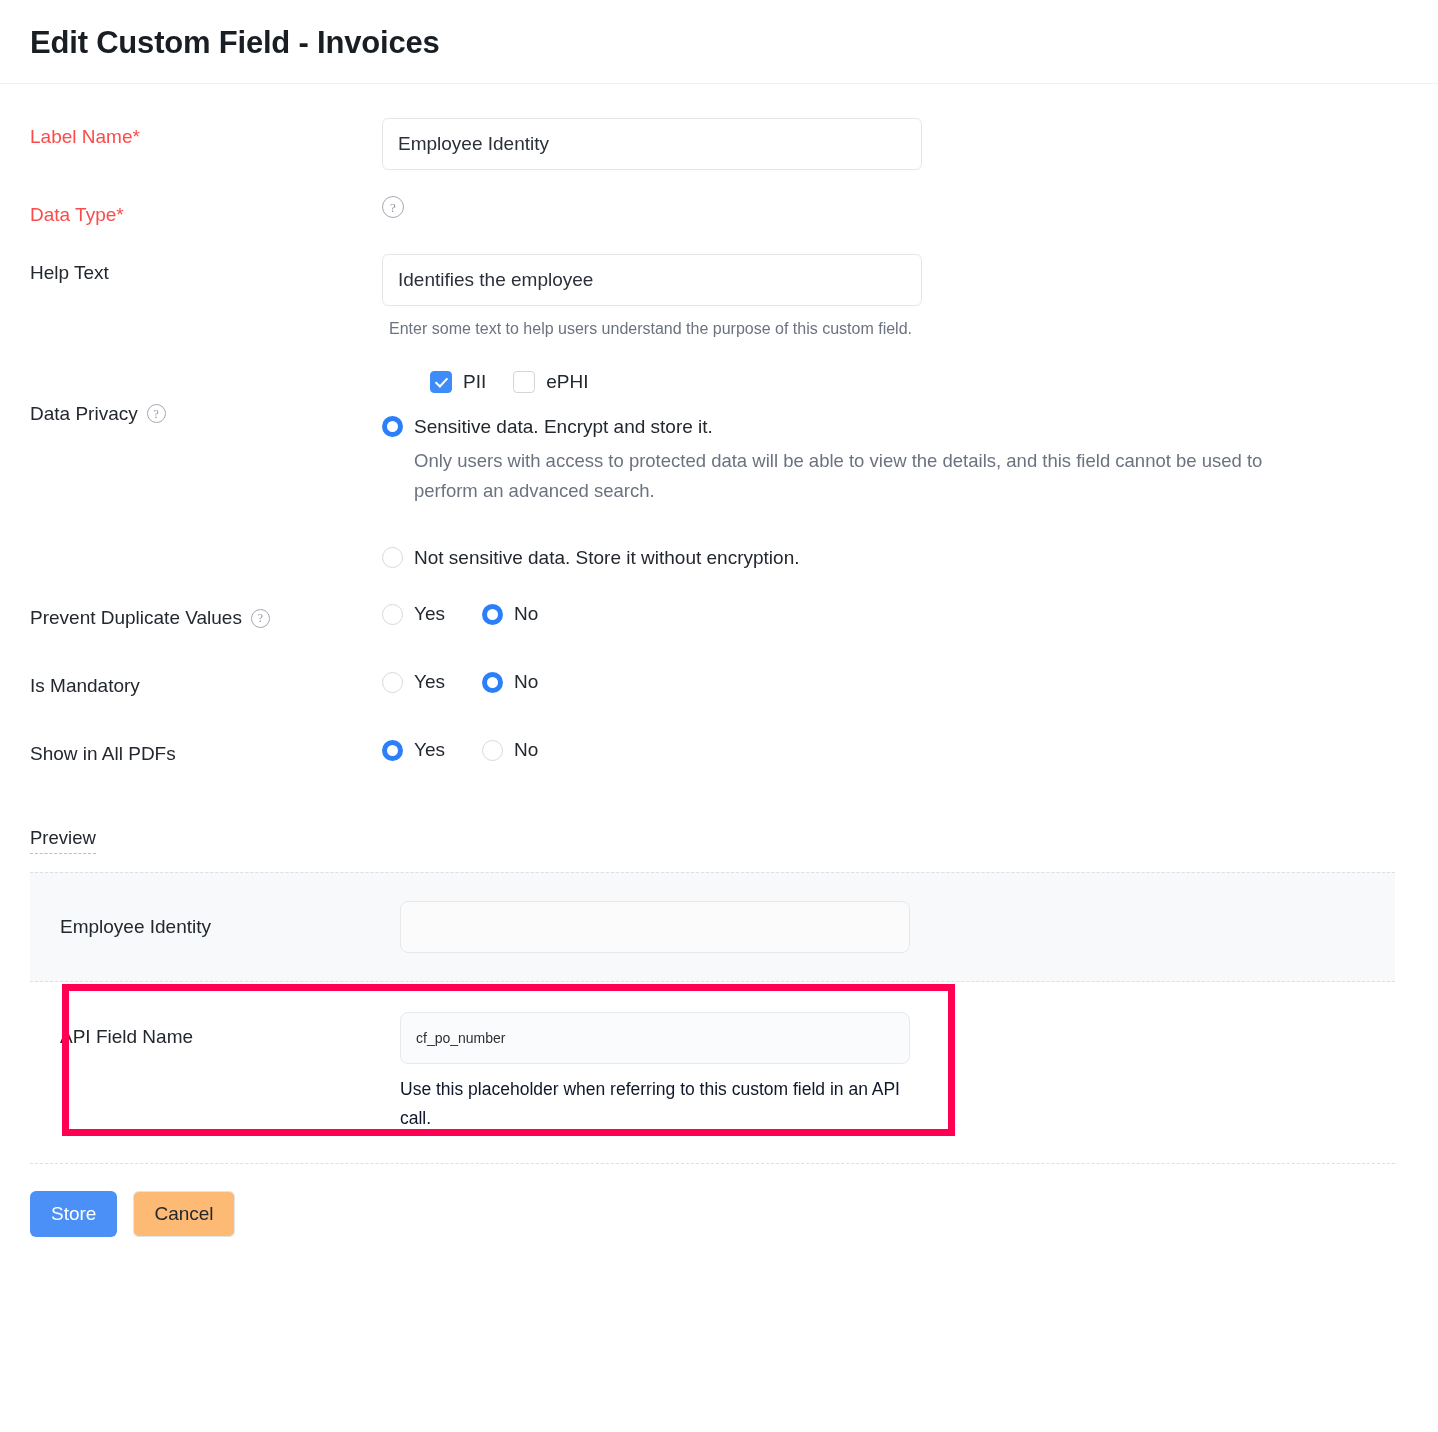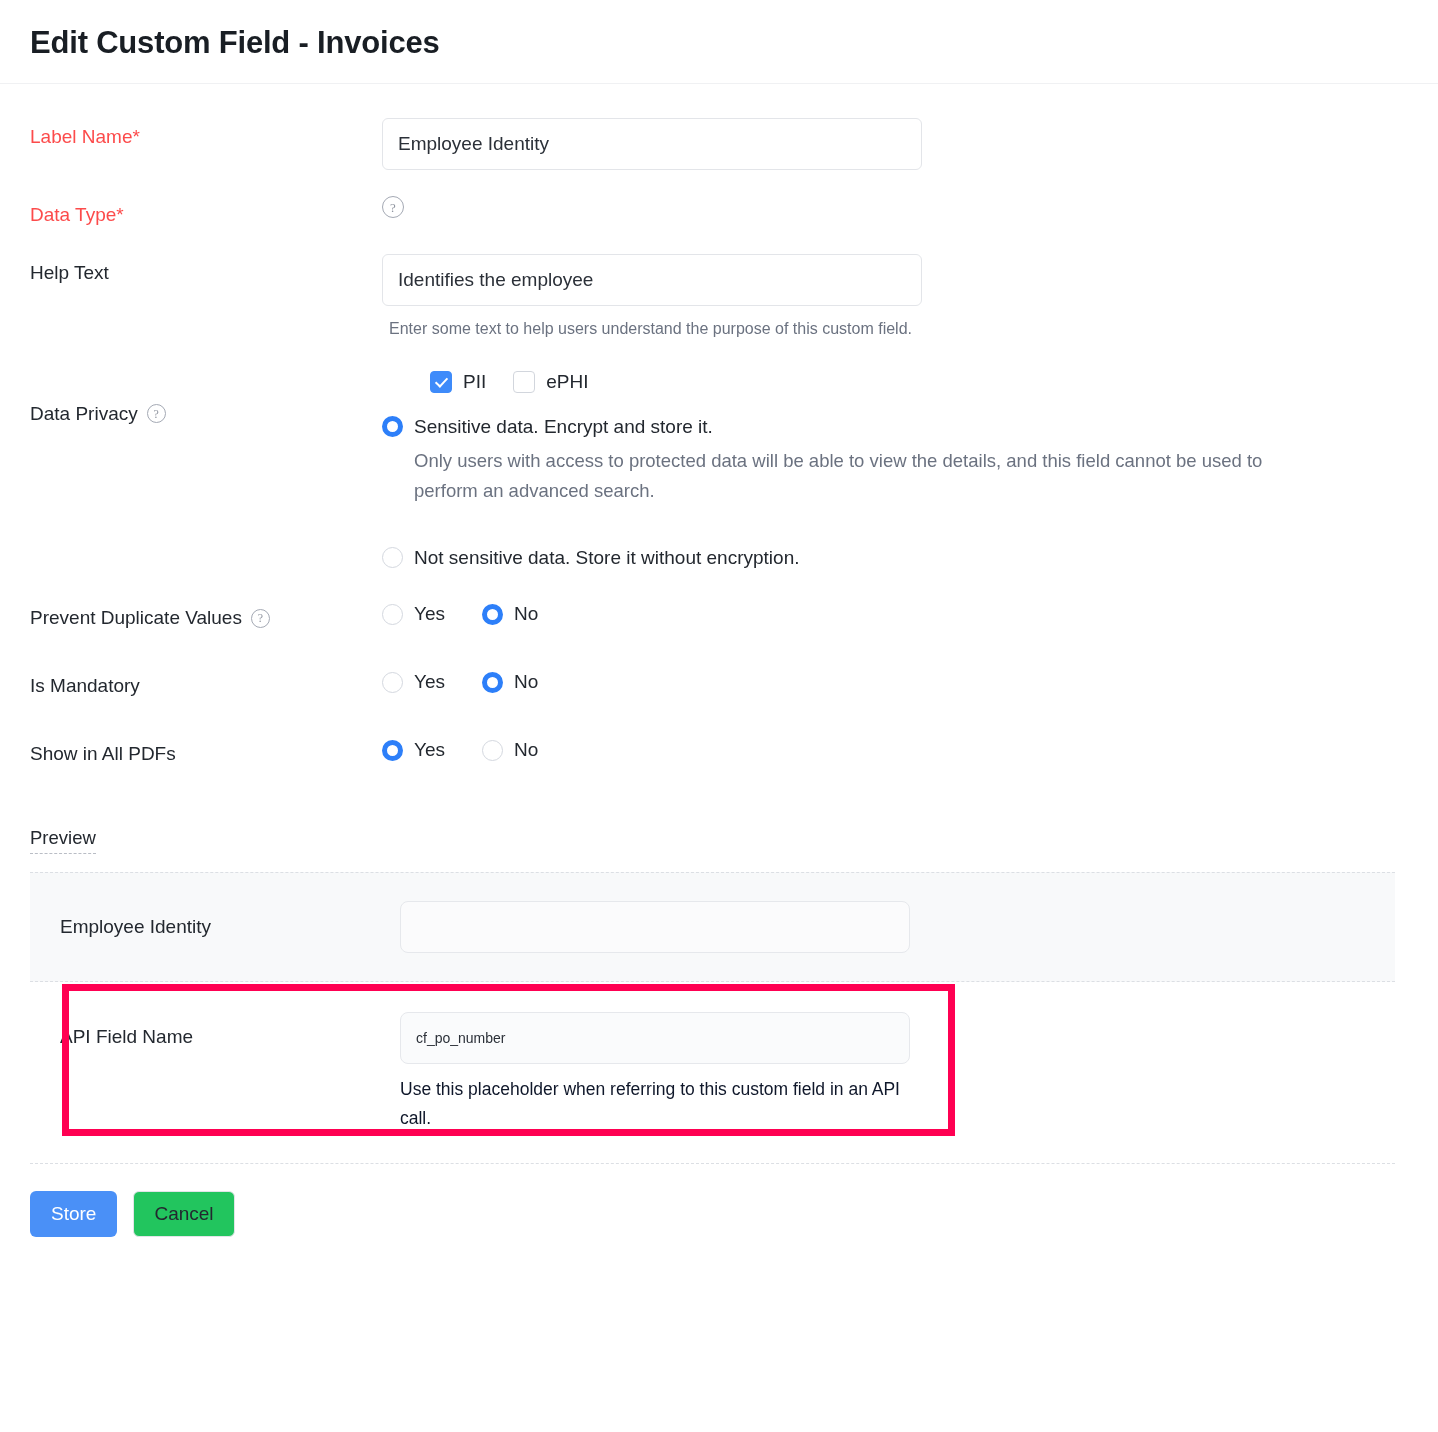--- a/index.html
+++ b/index.html
@@ -325,21 +325,21 @@
     align-items: center;
     justify-content: center;
     cursor: pointer;
     border: 1px solid transparent;
   }
   .btn-primary {
     background: #4a90f7;
     color: #ffffff;
   }
   .btn-secondary {
-    background: #22c55e;
+    background: #fdba74;
     color: #23282f;
     border: 1px solid #e2e4e8;
   }
 </style>
 </head>
 <body>
 
 <div class="page-header">
   <h1 class="page-title">Edit Custom Field - Invoices</h1>
 </div>

